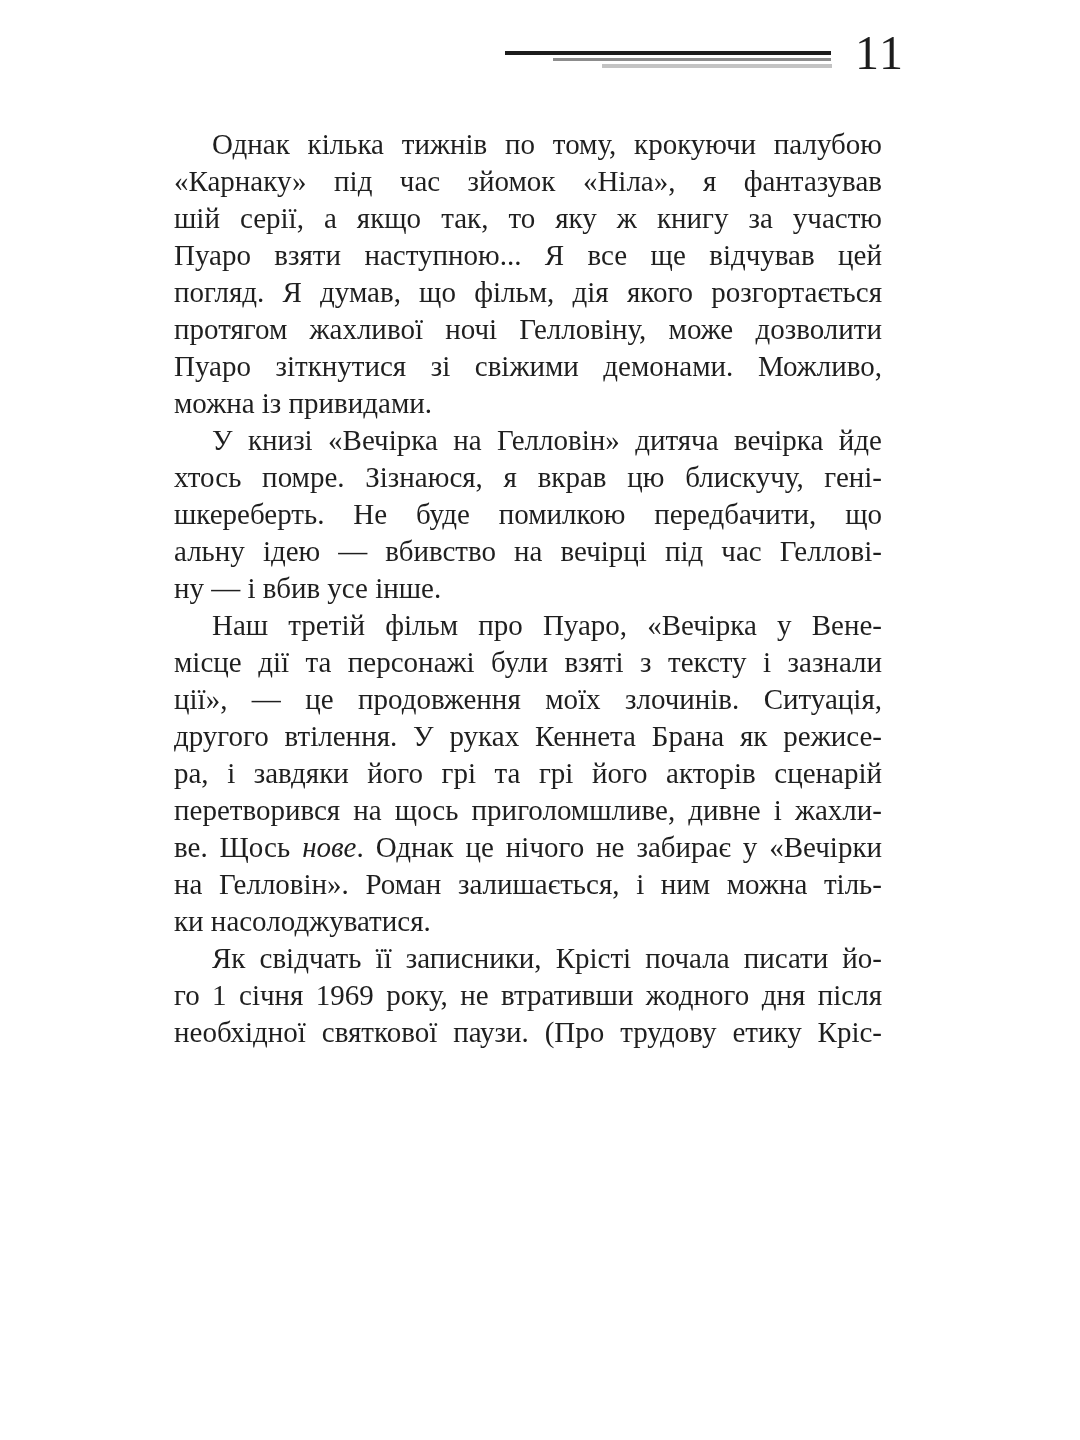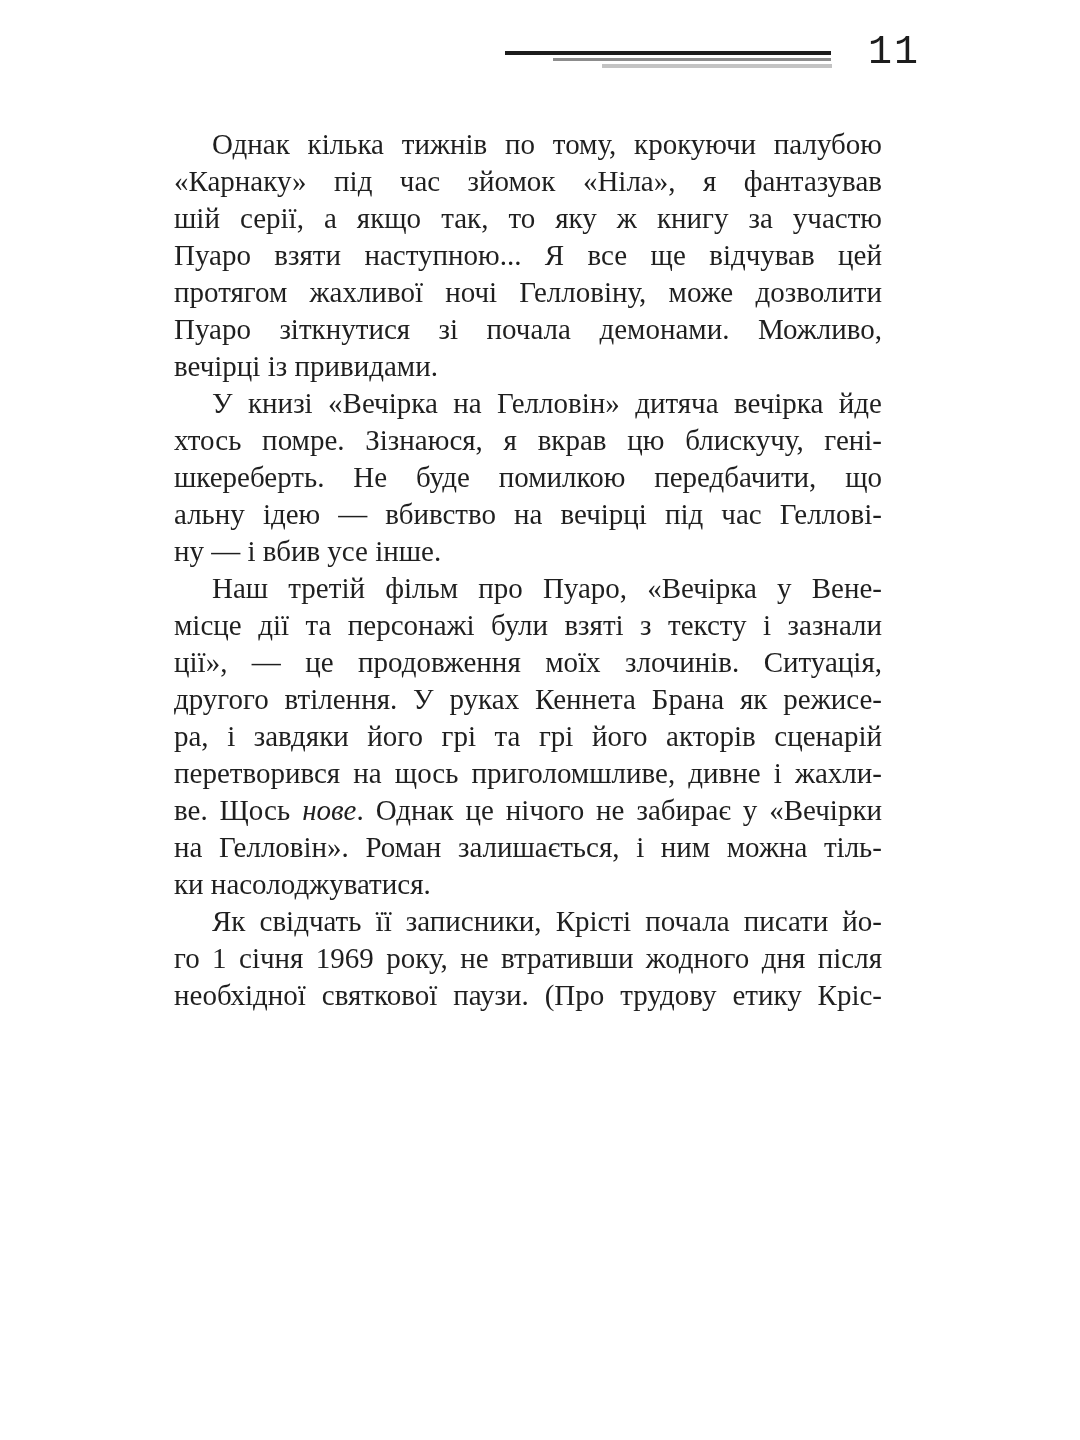--- a/index.html
+++ b/index.html
@@ -28,26 +28,25 @@
   }
   .rule-1 { left: 505px; top: 51px; width: 326px; height: 4px; }
   .rule-2 { left: 553px; top: 58px; width: 278px; height: 3px; }
   .rule-3 { left: 602px; top: 64px; width: 230px; height: 4px; }
 
   .page-number {
     position: absolute;
     left: 840px;
     top: 32px;
     width: 80px;
-    font-size: 40px;
+    font-size: 48px;
     line-height: 42px;
     letter-spacing: 2px;
     color: #1d1d1d;
-    text-align: right;
-    font-family: Liberation Mono, monospace;
+    text-align: center;
   }
 
   
   .text-block {
     position: absolute;
     left: 174px;
     top: 126px;
     width: 708px;
     font-size: 29px;
     line-height: 37px;
@@ -74,23 +73,24 @@
     <div class="rule rule-3" style="background: rgb(195, 195, 195);"></div>
     <div class="page-number">11</div>
   </header>
 
   <main class="text-block">
       <div class="paragraph">
         <div class="line indent"><span>Однак кілька тижнів по тому, крокуючи палубою</span></div>
         <div class="line"><span>«Карнаку» під час зйомок «Ніла», я фантазував</span></div>
         <div class="line"><span>шій серії, а якщо так, то яку ж книгу за участю</span></div>
         <div class="line"><span>Пуаро взяти наступною... Я все ще відчував цей</span></div>
+        <div class="line"><span>погляд. Я думав, що фільм, дія якого розгортається</span></div>
         <div class="line"><span>протягом жахливої ночі Гелловіну, може дозволити</span></div>
-        <div class="line"><span>Пуаро зіткнутися зі почала демонами. Можливо,</span></div>
-        <div class="line last"><span>вечірці із привидами.</span></div>
+        <div class="line"><span>Пуаро зіткнутися зі свіжими демонами. Можливо,</span></div>
+        <div class="line last"><span>можна із привидами.</span></div>
       </div>
       <div class="paragraph">
         <div class="line indent"><span>У книзі «Вечірка на Гелловін» дитяча вечірка йде</span></div>
         <div class="line"><span>хтось помре. Зізнаюся, я вкрав цю блискучу, гені-</span></div>
         <div class="line"><span>шкереберть. Не буде помилкою передбачити, що</span></div>
         <div class="line"><span>альну ідею — вбивство на вечірці під час Геллові-</span></div>
         <div class="line last"><span>ну — і вбив усе інше.</span></div>
       </div>
       <div class="paragraph">
         <div class="line indent"><span>Наш третій фільм про Пуаро, «Вечірка у Вене-</span></div>

